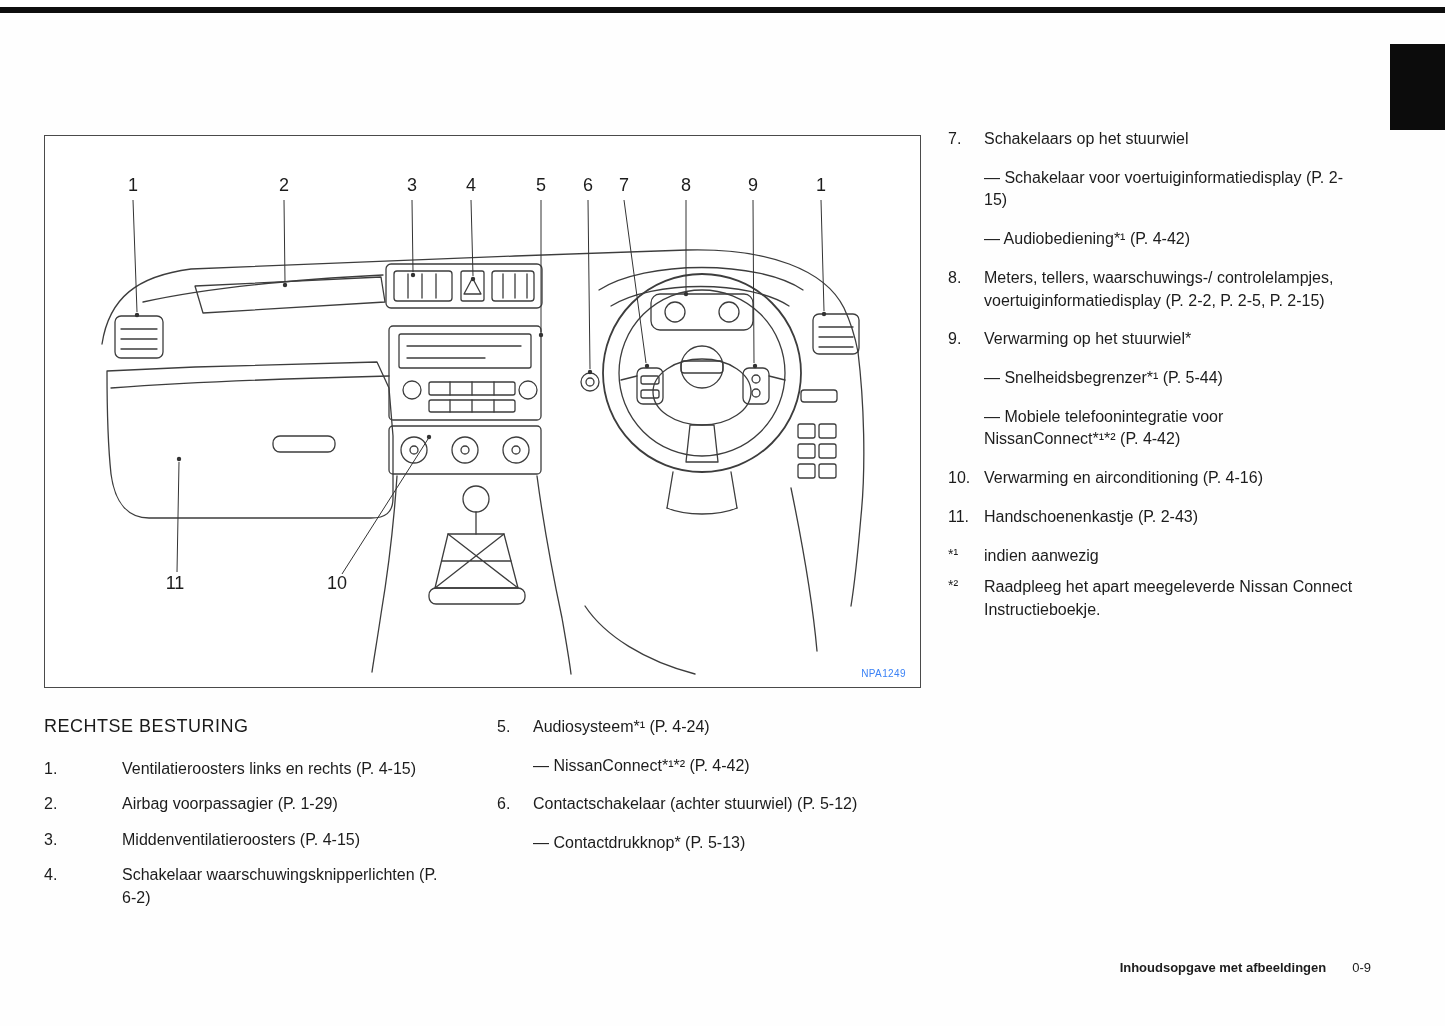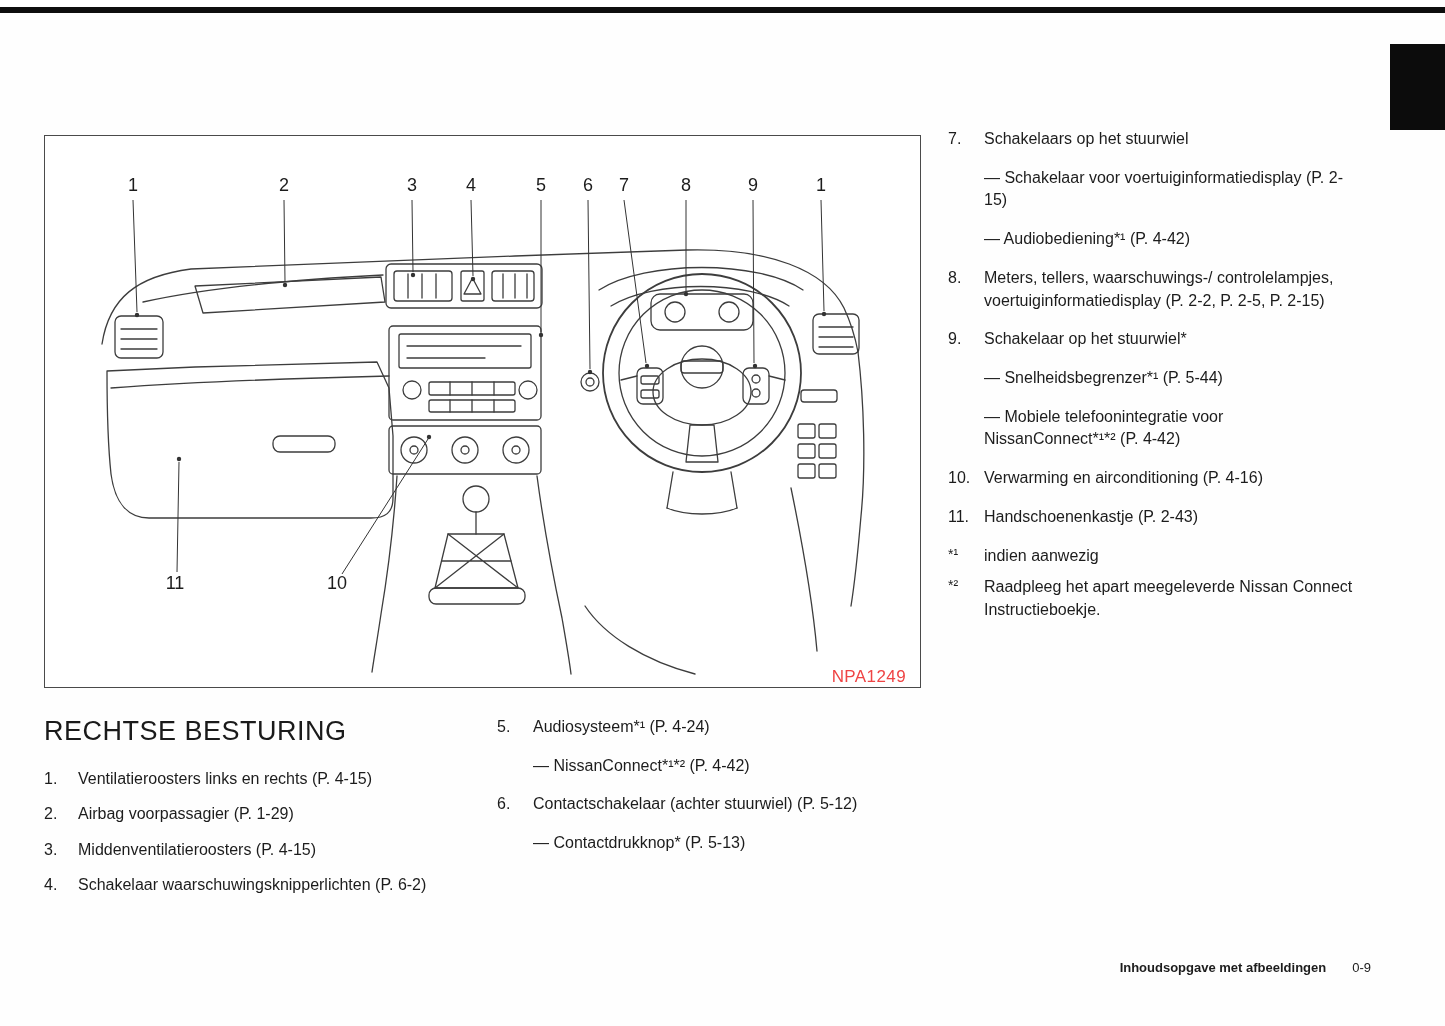--- a/index.html
+++ b/index.html
@@ -9,28 +9,28 @@
     overflow:hidden;
   }
   .top-edge { position:absolute; top:7px; left:0; width:100%; height:6px; background:#0d0d0d; }
   .chapter-tab { position:absolute; top:44px; right:0; width:55px; height:86px; background:#0c0c0c; }
 
   .figure-box {
     position:absolute; left:44px; top:135px; width:877px; height:553px;
     border:1.5px solid #4a4a4a; box-sizing:border-box; background:#ffffff;
   }
   .figure-box svg { position:absolute; left:0; top:0; }
-  .figure-code { position:absolute; right:14px; bottom:0; font-size:17px; letter-spacing:.4px; color:#ef4444; }
+  .figure-code { position:absolute; right:14px; bottom:8px; font-size:10px; letter-spacing:.4px; color:#3b82f6; }
   .callout { font-size:18px; fill:#1c1c1c; }
 
   .section-block { position:absolute; left:44px; top:716px; width:400px; }
-  .section-title { font-size:27px; letter-spacing:.5px; margin-bottom:21px; color:#1a1a1a; }
+  .section-title { font-size:18px; letter-spacing:.5px; margin-bottom:21px; color:#1a1a1a; }
   .item { display:flex; margin-bottom:13px; font-size:16px; line-height:1.4; }
   .item .num { flex:0 0 34px; }
-  .item .body { flex:1; }
+  .item .body { flex:1;margin-left:44px; }
 
   .middle-block { position:absolute; left:497px; top:716px; width:420px; }
   .right-block  { position:absolute; left:948px; top:128px; width:408px; }
   .col-item { display:flex; margin-bottom:16px; font-size:16px; line-height:1.42; }
   .col-item .num { flex:0 0 36px; }
   .col-item .body { flex:1; }
   .sub-line { margin-top:16px; }
 
   .footnote { display:flex; font-size:16px; line-height:1.42; margin-bottom:9px; margin-top:2px; }
   .footnote .marker { flex:0 0 36px; font-size:14px; }
@@ -260,21 +260,21 @@
     </div>
     <div class="col-item">
       <span class="num">8.</span>
       <div class="body">
         <div>Meters, tellers, waarschuwings-/ controlelampjes, voertuiginformatiedisplay (P. 2-2, P. 2-5, P. 2-15)</div>
       </div>
     </div>
     <div class="col-item">
       <span class="num">9.</span>
       <div class="body">
-        <div>Schakelaar op het stuurwiel*</div>
+        <div>Verwarming op het stuurwiel*</div>
         <div class="sub-line">— Snelheidsbegrenzer*¹ (P. 5-44)</div>
         <div class="sub-line">— Mobiele telefoonintegratie voor NissanConnect*¹*² (P. 4-42)</div>
       </div>
     </div>
     <div class="col-item">
       <span class="num">10.</span>
       <div class="body">
         <div>Verwarming en airconditioning (P. 4-16)</div>
       </div>
     </div>

